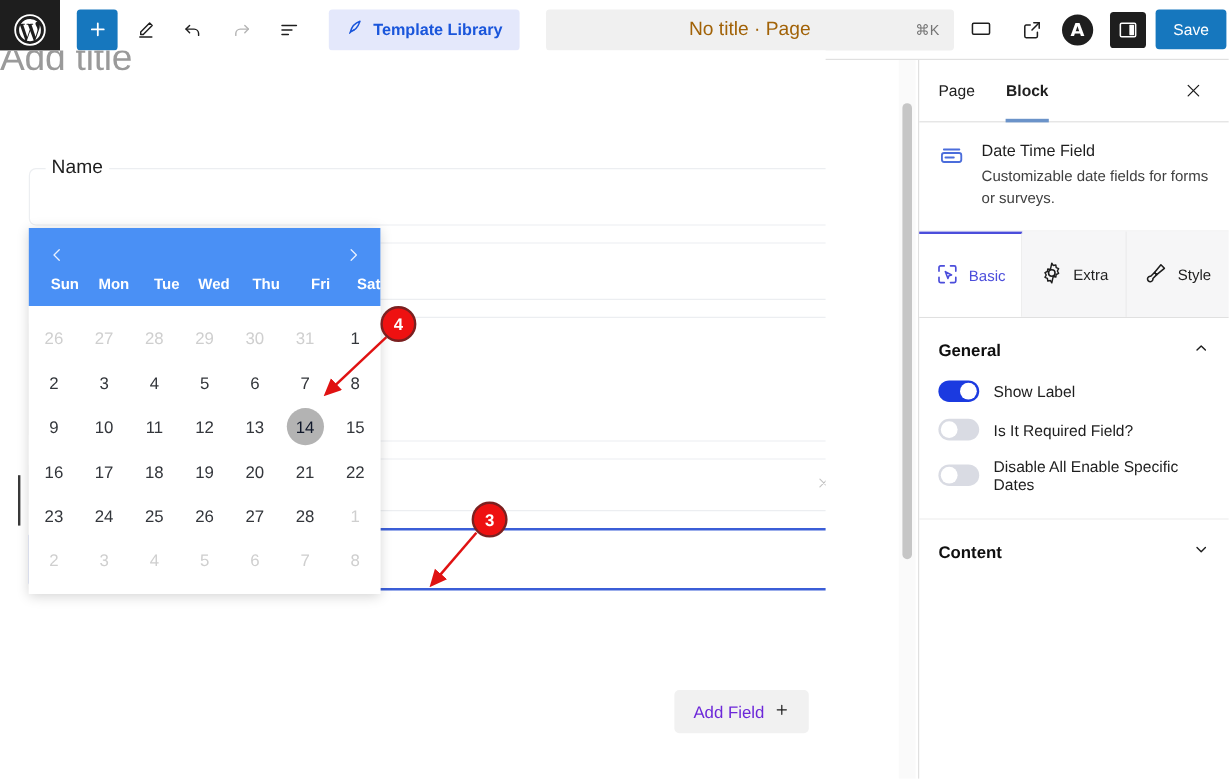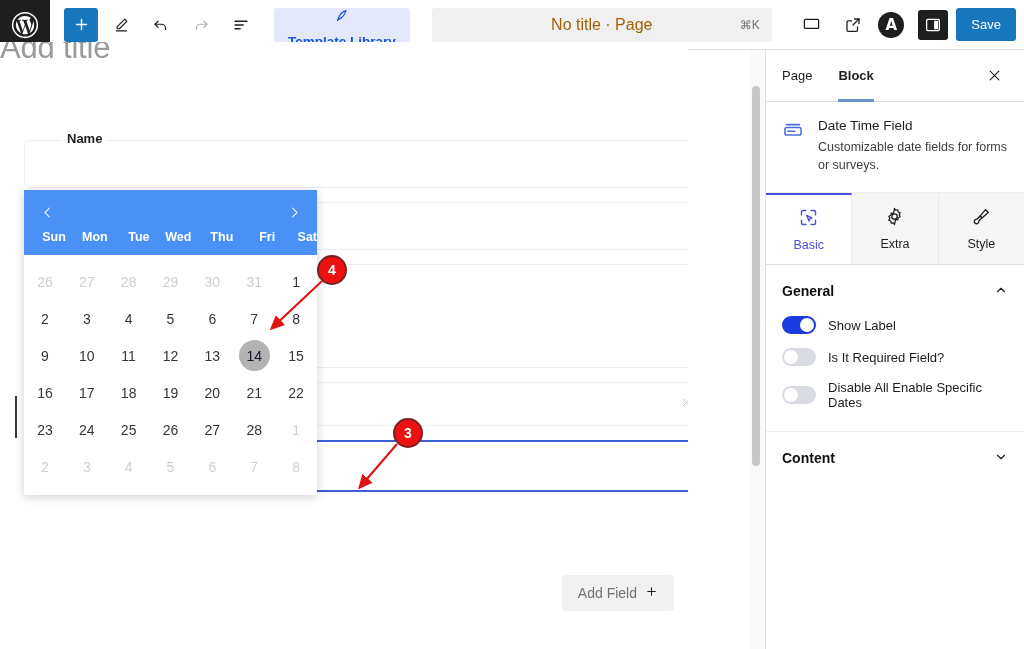--- a/index.html
+++ b/index.html
@@ -30,21 +30,20 @@
     cursor: pointer; color: #1e1e1e; flex: 0 0 auto;
   }
   .tb-btn.primary { background: #1677be; color: #fff; margin-left: 14px; }
   .tb-btn.disabled { color: #b5b5b5; }
   .template-library {
     display: flex; align-items: center; gap: 7px;
     background: #e4e8fb; color: #1a56db; border-radius: 3px;
     height: 34px; padding: 0 14px; margin-left: 16px;
     font-size: 13.5px; font-weight: 700; cursor: pointer;
     white-space: nowrap;
-    flex-direction: column;
   }
   .doc-bar {
     flex: 0 0 auto; width: 340px; height: 34px; margin-left: 22px;
     background: #f0f0f0; border-radius: 3px;
     display: flex; align-items: center; justify-content: center;
     position: relative; cursor: pointer;
   }
   .doc-bar .title { font-size: 16px; color: #a16207; }
   .doc-bar .shortcut {
     position: absolute; right: 12px; font-size: 12px; color: #757575;
@@ -85,21 +84,21 @@
 
   .field { position: relative; margin-bottom: 14px; }
   .field .box {
     width: 700px; border: 1px solid #eceef1; border-radius: 6px;
     background: #fff; height: 48px;
   }
   .field .box.tall { height: 104px; }
   .field .box.select { height: 44px; }
   .field .flabel {
     position: absolute; top: -9px; left: 14px; background: #fff;
-    padding: 0 5px; font-size: 13px; color: #1e1e1e; font-weight: 700; margin-left: 24px;
+    padding: 0 5px; font-size: 16px; color: #1e1e1e; font-weight: 400;
   }
   .resize-handle {
     position: absolute; right: 3px; bottom: 3px; width: 10px; height: 10px;
     border-right: 1.5px solid #c6c6c6; border-bottom: 1.5px solid #c6c6c6;
   }
   .select-icons {
     position: absolute; right: 14px; top: 50%; transform: translateY(-50%);
     display: flex; align-items: center; gap: 4px;
     color: #c2c2c2; font-size: 14px;
   }
@@ -117,21 +116,21 @@
   .submit-btn {
     margin-top: 14px; background: #4a90f5; color: #fff; border: none;
     border-radius: 5px; height: 44px; padding: 0 24px;
     font-size: 15px; cursor: pointer;
     font-family: "Liberation Sans", sans-serif;
   }
   .add-field {
     position: absolute; right: 14px; bottom: 30px;
     background: #f1f1f1; border-radius: 4px; height: 36px;
     display: flex; align-items: center; gap: 8px; padding: 0 16px;
-    font-size: 14px; color: #737373; cursor: pointer;
+    font-size: 14px; color: #6d28d9; cursor: pointer;
   }
 
   
   .datepicker {
     position: absolute; top: 190px; left: 24px; width: 293px;
     background: #fff; box-shadow: 0 2px 10px rgba(0,0,0,.18);
     font-family: "Liberation Sans", sans-serif; z-index: 30;
   }
   .dp-head { background: #4a90f5; padding: 7px 0 4px; }
   .dp-nav {
@@ -218,21 +217,21 @@
   .sb-blockinfo {
     display: flex; gap: 12px; padding: 16px 16px 18px;
     border-bottom: 1px solid #eee;
   }
   .sb-blockinfo .bi-icon { flex: 0 0 24px; padding-top: 2px; }
   .sb-bi-title { font-size: 13.5px; color: #1e1e1e; margin-bottom: 5px; }
   .sb-bi-desc { font-size: 12.5px; color: #404040; line-height: 1.45; }
 
   .sb-modetabs { display: flex; border-bottom: 1px solid #e0e0e0; }
   .sb-mode {
-    flex: 1; height: 71px; display: flex; flex-direction: column;
+    flex: 1; height: 71px; display: flex; flex-direction: row;
     align-items: center; justify-content: center; gap: 7px;
     background: #f6f6f7; cursor: pointer; font-size: 12.5px; color: #1e1e1e;
     border-right: 1px solid #eaeaea;
   }
   .sb-mode:last-child { border-right: none; }
   .sb-mode.active {
     background: #fff; color: #4b4ddb; border-top: 2.5px solid #4b4ddb;
   }
   .sb-mode.active svg { stroke: #4b4ddb; }
 

